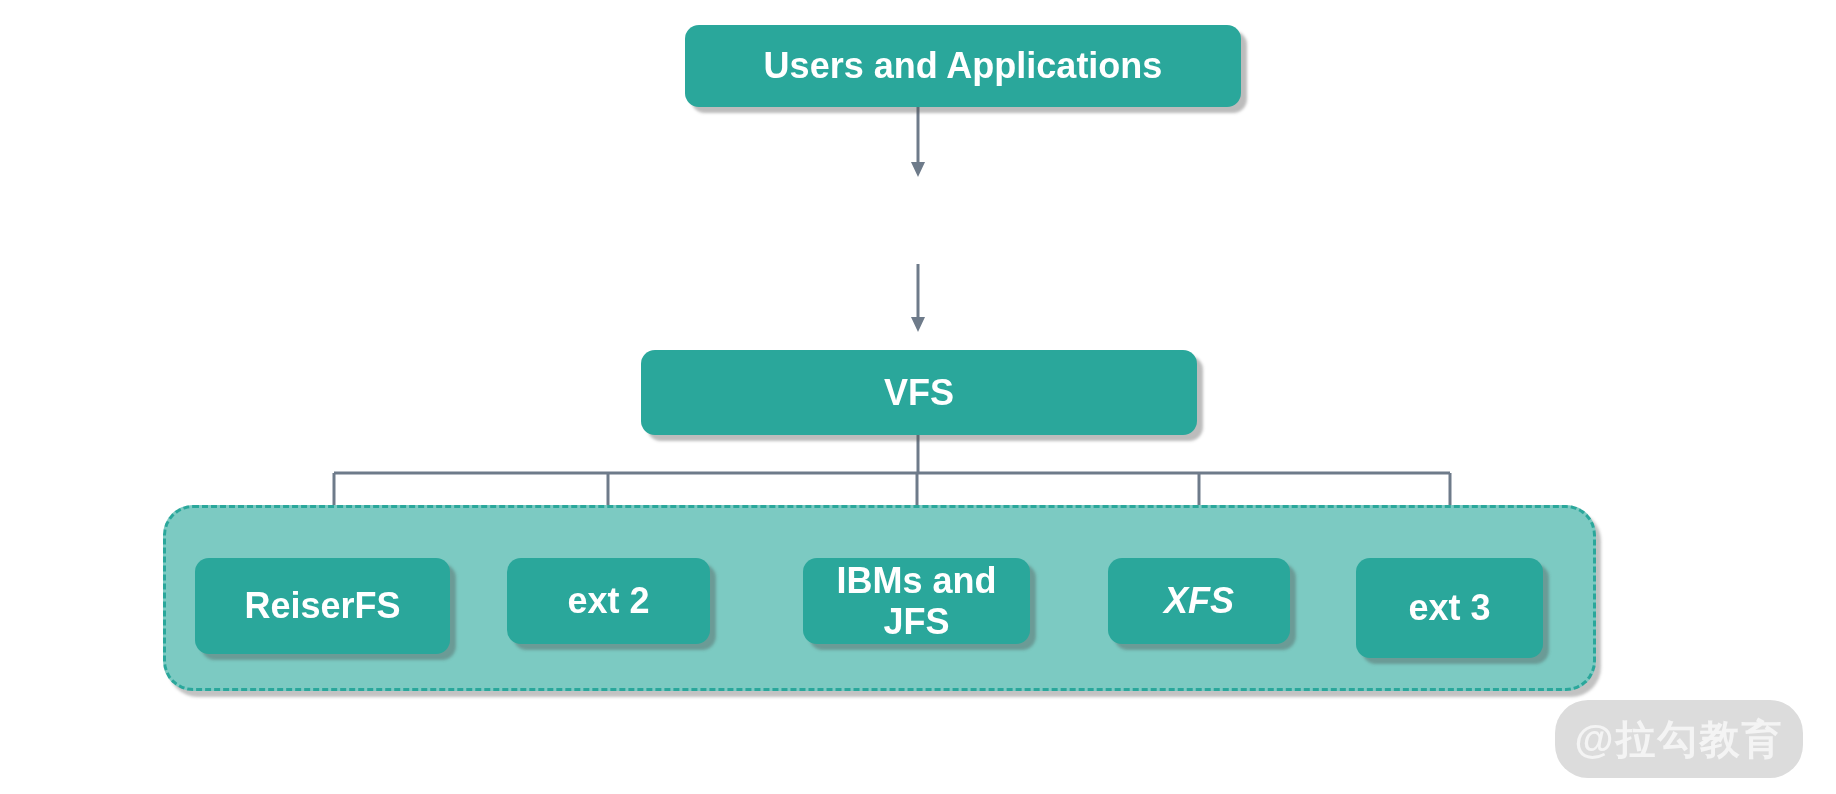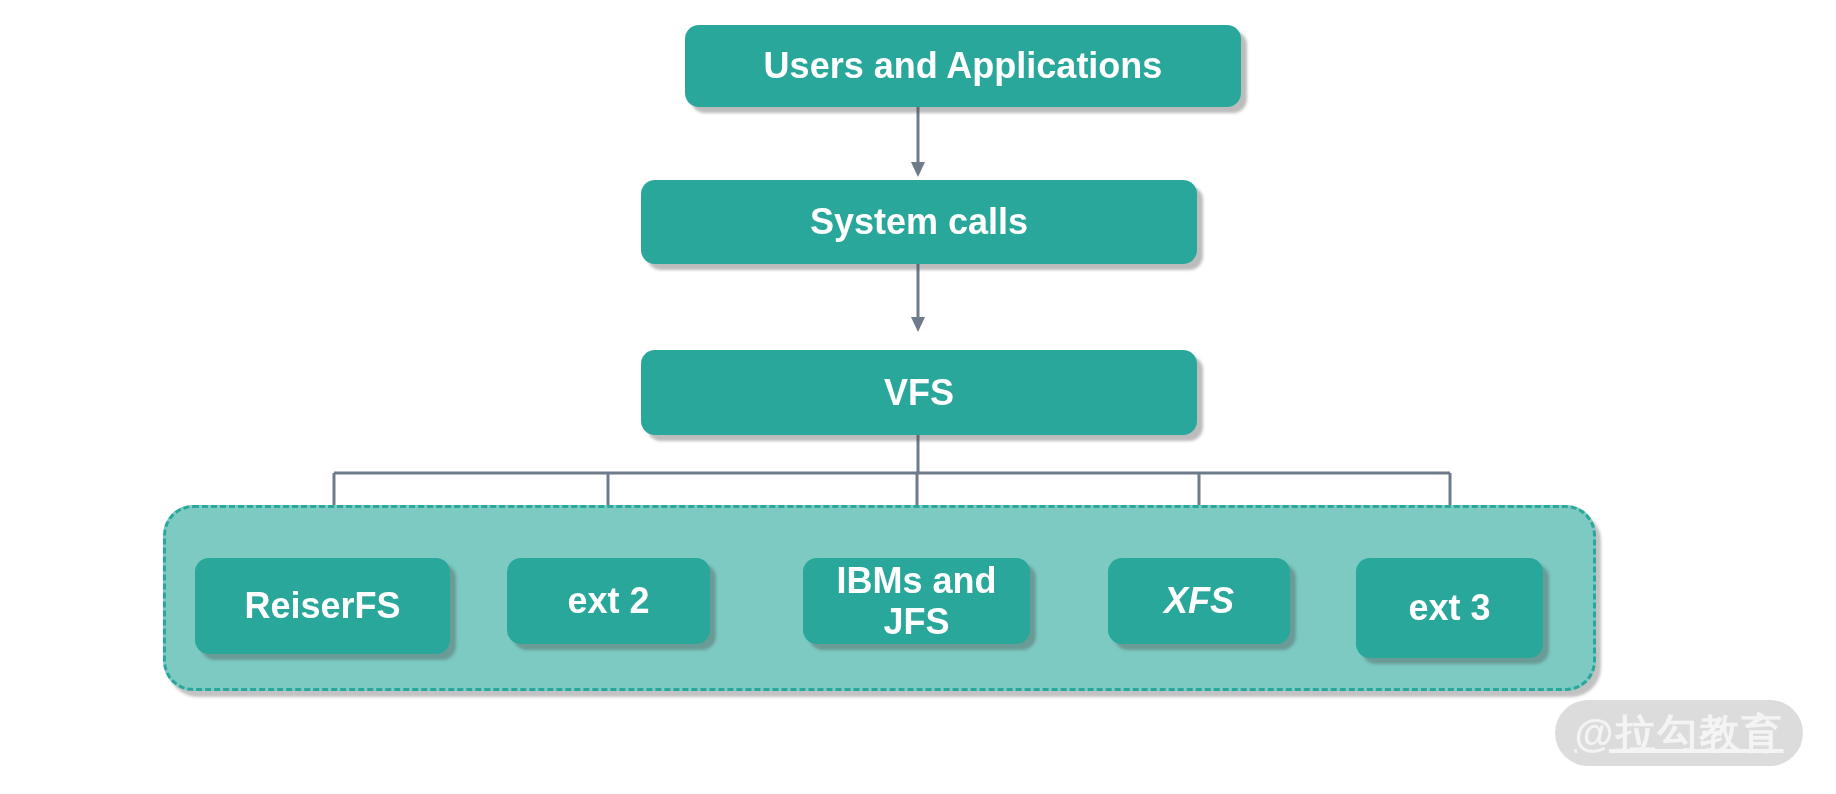--- a/index.html
+++ b/index.html
@@ -57,31 +57,30 @@
     border: 3px dashed var(--group-border, #2AA79B);
     border-radius: 30px;
     box-shadow: 5px 6px 3px rgba(120, 120, 120, 0.45);
     box-sizing: border-box;
   }
   .watermark {
     position: absolute;
     left: 1555px;
     top: 700px;
     width: 248px;
-    height: 66px;
+    height: 78px;
     background: var(--watermark-bg, #DCDCDC);
     color: var(--watermark-text, #F4F4F4);
     border-radius: 33px;
     display: flex;
     align-items: center;
     justify-content: center;
     font-size: 40px;
     font-weight: 700;
     letter-spacing: 2px;
-    text-decoration: underline;
   }
 </style>
 </head>
 <body>
 
 <div id="canvas">
 
   <svg id="connector-layer" viewBox="0 0 1836 794" xmlns="http://www.w3.org/2000/svg">
 
     <path d="M918 107 V163"></path>
@@ -102,21 +101,20 @@
     <path d="M1199 473 V541"></path>
     <polygon points="1192,540 1206,540 1199,555"></polygon>
     <path d="M1450 473 V541"></path>
     <polygon points="1443,540 1457,540 1450,555"></polygon>
   </svg>
 
   <div class="fs-group"></div>
 
   <div class="node" style="left:641px; top:25px; width:556px; height:82px;margin-left:44px;">Users and Applications</div>
 
-  <div class="node" style="left:641px; top:180px; width:556px; height:84px;">System calls</div>
 
   <div class="node" style="left:641px; top:350px; width:556px; height:85px;">VFS</div>
 
   <div class="node" style="left:195px; top:558px; width:255px; height:96px;text-align:right;">ReiserFS</div>
 
   <div class="node" style="left:507px; top:558px; width:203px; height:86px;">ext 2</div>
 
   <div class="node" style="left:803px; top:558px; width:227px; height:86px; padding:8px 26px;">IBMs and JFS</div>
 
   <div class="node" style="left:1108px; top:558px; width:182px; height:86px;font-style:italic;">XFS</div>

